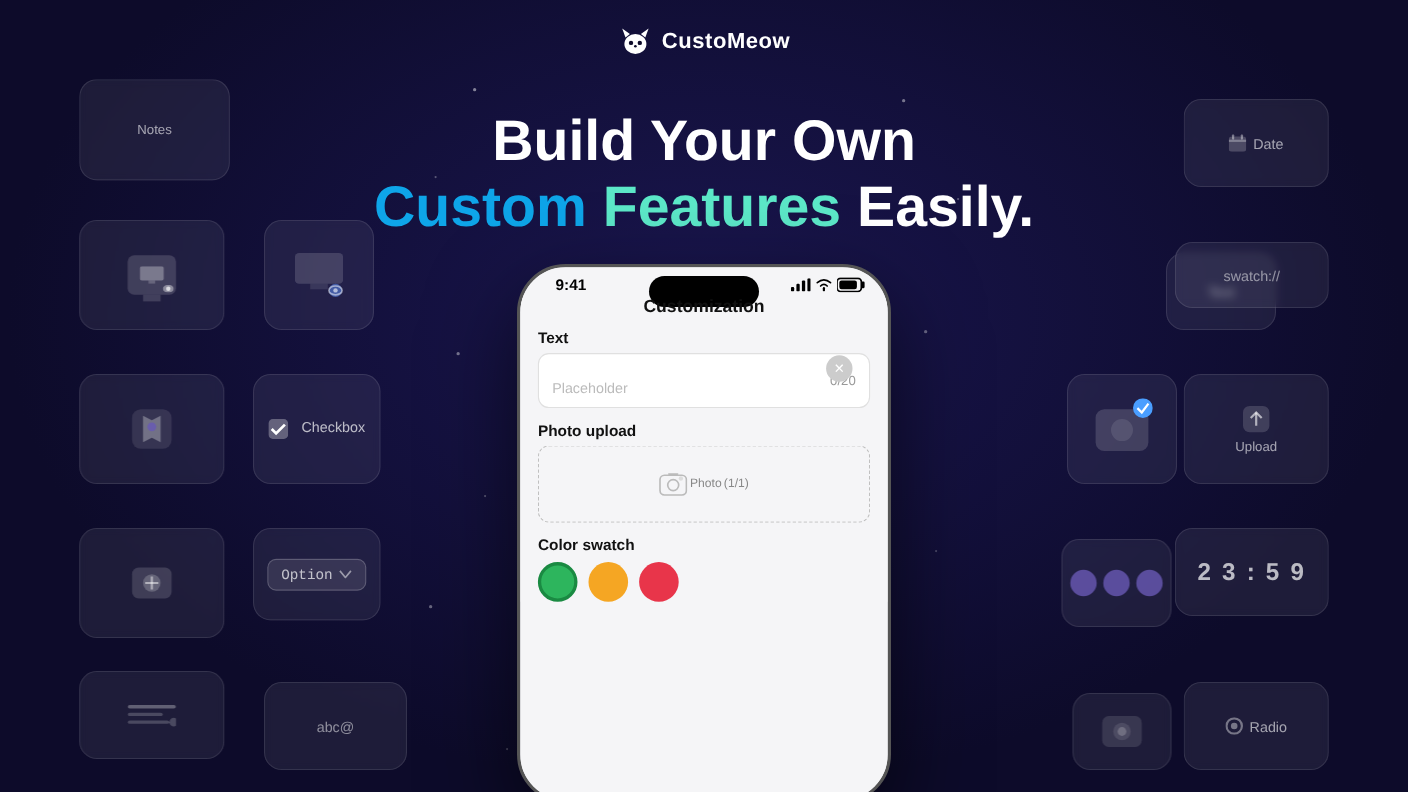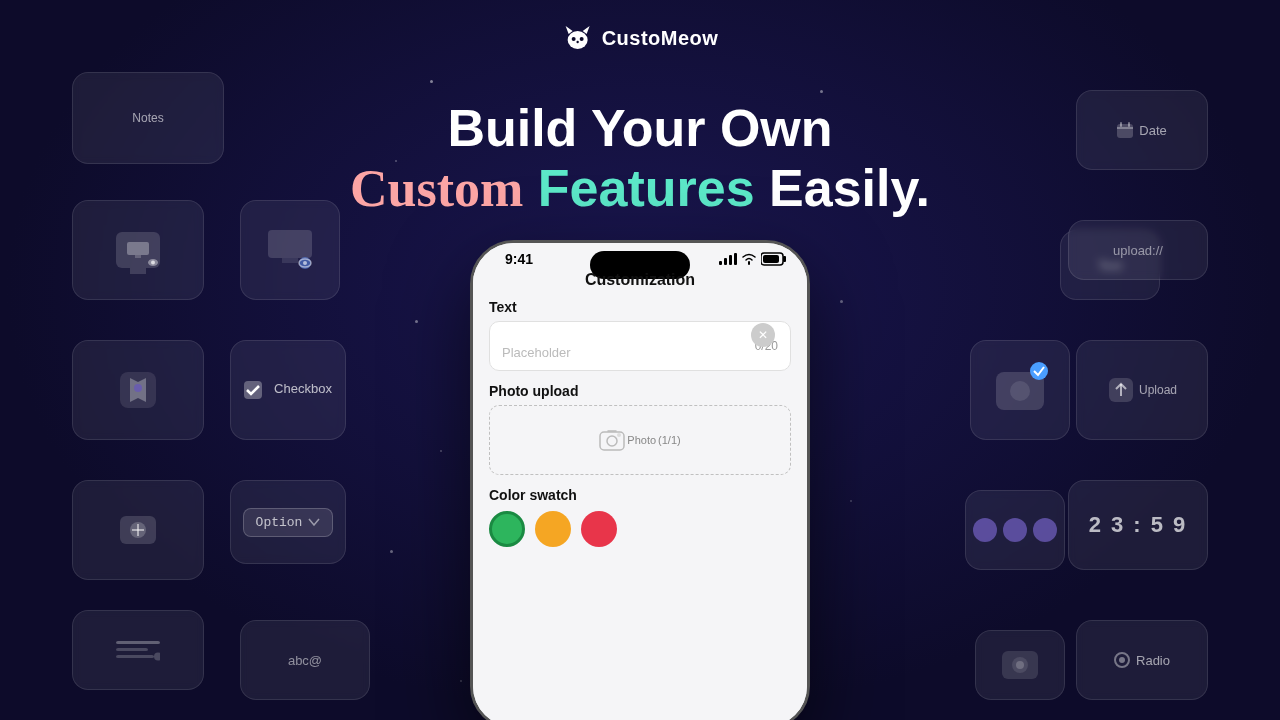--- a/index.html
+++ b/index.html
@@ -65,21 +65,21 @@
       font-size: 52px;
       font-weight: 800;
       color: #ffffff;
       line-height: 1.1;
     }
     .hero-line2 {
       font-size: 52px;
       font-weight: 800;
       line-height: 1.2;
     }
-    .hero-custom { color: #fca5a5; font-family: Liberation Serif, serif; }
+    .hero-custom { color: #0ea5e9; }
     .hero-features { color: #5ce8c8; }
     .hero-easily { color: #ffffff; }
 
     
     .feature-card {
       position: absolute;
       background: rgba(255,255,255,0.07);
       border: 1px solid rgba(255,255,255,0.1);
       border-radius: 16px;
       display: flex;
@@ -201,21 +201,21 @@
     .swatch {
       width: 36px; height: 36px; border-radius: 50%;
     }
     .swatch.green { background: #2db55d; border: 3px solid #1a8a42; }
     .swatch.yellow { background: #f5a623; }
     .swatch.red { background: #e8354a; }
 
     
     .card-notes {
       top: 72px; left: 72px;
-      width: 152px; height: 92px;
+      width: 137px; height: 92px;
     }
     .card-monitor {
       top: 200px; left: 72px;
       width: 132px; height: 100px;
     }
     .card-map {
       top: 340px; left: 72px;
       width: 132px; height: 100px;
     }
     .card-addphoto {
@@ -259,21 +259,21 @@
     .card-upload {
       top: 340px; right: 72px;
       width: 132px; height: 100px;
     }
     .card-verified-photo {
       top: 340px; right: 210px;
       width: 100px; height: 100px;
     }
     .card-timer {
       top: 480px; right: 72px;
-      width: 140px; height: 90px;
+      width: 140px; height: 80px;
     }
     .card-toggle {
       top: 490px; right: 215px;
       width: 100px; height: 80px;
     }
     .card-radio {
       top: 620px; right: 72px;
       width: 132px; height: 80px;
     }
     .card-photo-right {
@@ -455,25 +455,25 @@
     </svg>
     <span style="color:rgba(255,255,255,0.6);font-size:13px">Date</span>
   </div>
 </div>
 
 <div class="feature-card card-text">
   <span style="color:rgba(255,255,255,0.5);font-size:13px">Text</span>
 </div>
 
 <div class="feature-card card-url">
-  <span style="color:rgba(255,255,255,0.5);font-size:13px">upload://</span>
+  <span style="color:rgba(255,255,255,0.5);font-size:13px">swatch://</span>
 </div>
 
 <div class="feature-card card-upload">
-  <div style="display:flex;flex-direction:row;align-items:center;gap:4px">
+  <div style="display:flex;flex-direction:column;align-items:center;gap:4px">
     <svg width="28" height="28" viewBox="0 0 28 28">
       <rect x="2" y="2" width="24" height="24" rx="6" fill="rgba(255,255,255,0.15)"></rect>
       <polyline points="14,8 14,20" stroke="rgba(255,255,255,0.6)" stroke-width="2" fill="none"></polyline>
       <polyline points="9,13 14,8 19,13" stroke="rgba(255,255,255,0.6)" stroke-width="2" fill="none"></polyline>
     </svg>
     <span style="color:rgba(255,255,255,0.6);font-size:12px">Upload</span>
   </div>
 </div>
 
 <div class="feature-card card-verified-photo">

